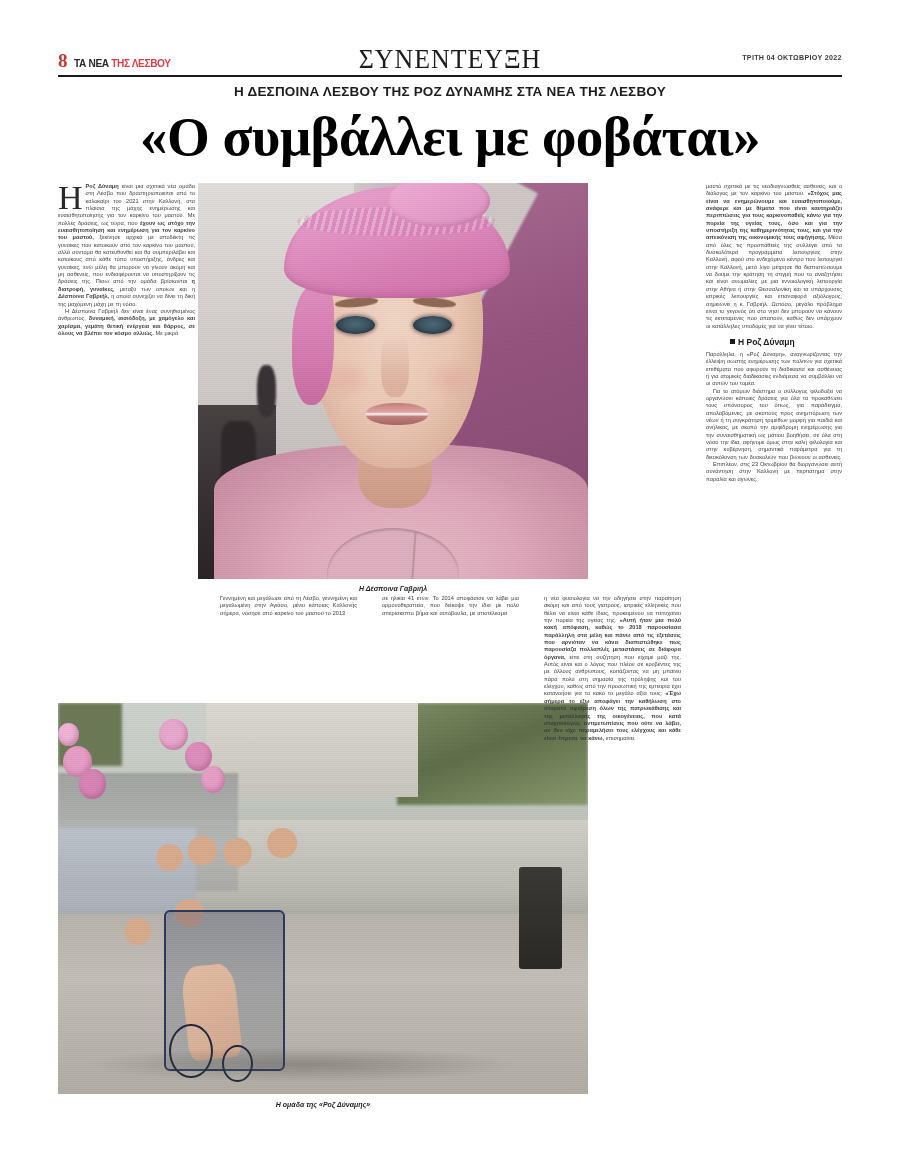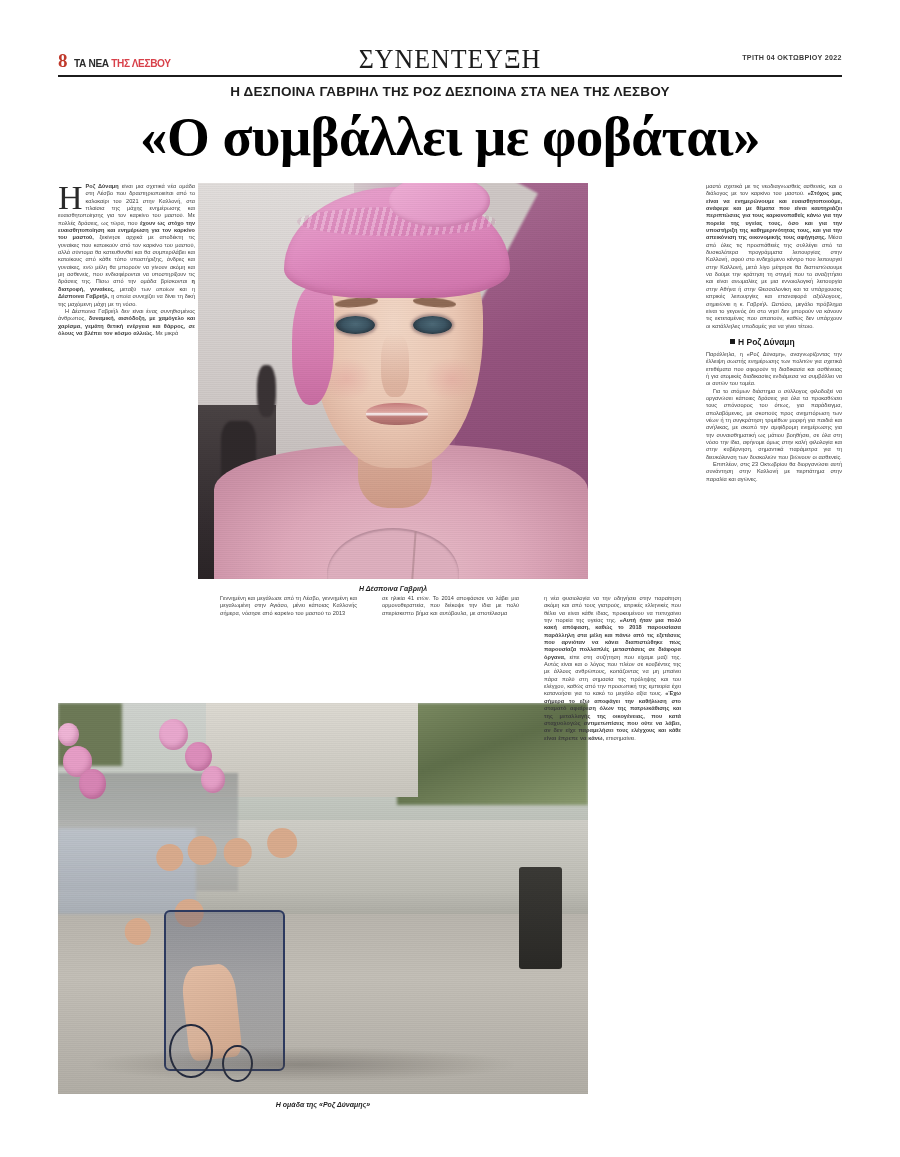--- a/index.html
+++ b/index.html
@@ -482,21 +482,21 @@
   <div class="masthead">
     <div class="mast-left">
       <span class="page-num">8</span>
       <span class="mast-logo"><span>ΤΑ ΝΕΑ </span><span class="red">ΤΗΣ ΛΕΣΒΟΥ</span></span>
     </div>
     <div class="section-title">ΣΥΝΕΝΤΕΥΞΗ</div>
     <div class="mast-date">ΤΡΙΤΗ 04 ΟΚΤΩΒΡΙΟΥ 2022</div>
   </div>
   <div class="mast-rule"></div>
 
-  <div class="kicker">Η ΔΕΣΠΟΙΝΑ ΓΑΒΡΙΗΛ ΤΗΣ ΡΟΖ ΔΕΣΠΟΙΝΑ ΣΤΑ ΝΕΑ ΤΗΣ ΛΕΣΒΟΥ</div>
+  <div class="kicker">Η ΔΕΣΠΟΙΝΑ ΛΕΣΒΟΥ ΤΗΣ ΡΟΖ ΔΥΝΑΜΗΣ ΣΤΑ ΝΕΑ ΤΗΣ ΛΕΣΒΟΥ</div>
 
   <div class="headline">«Ο συμβάλλει με φοβάται»</div>
 
   <div class="photo photo-main">
     <div class="p1-bg"></div>
     <div class="p1-wallL"></div>
     <div class="p1-wallR"></div>
     <div class="p1-dark"></div>
     <div class="p1-obj"></div>
     <div class="p1-obj2"></div>

